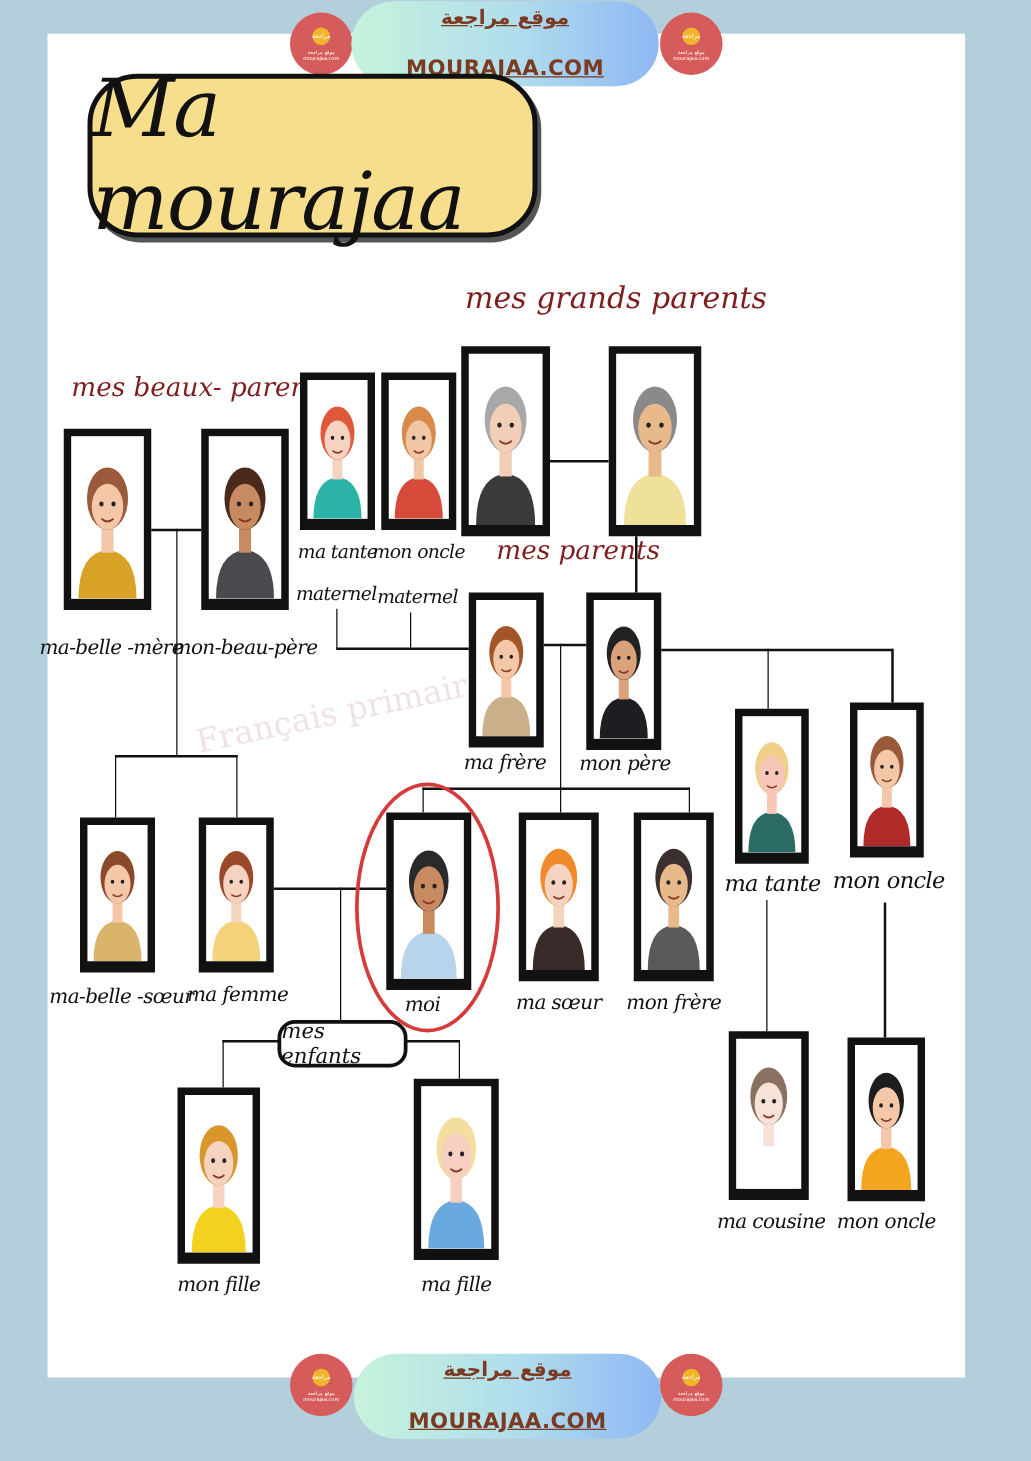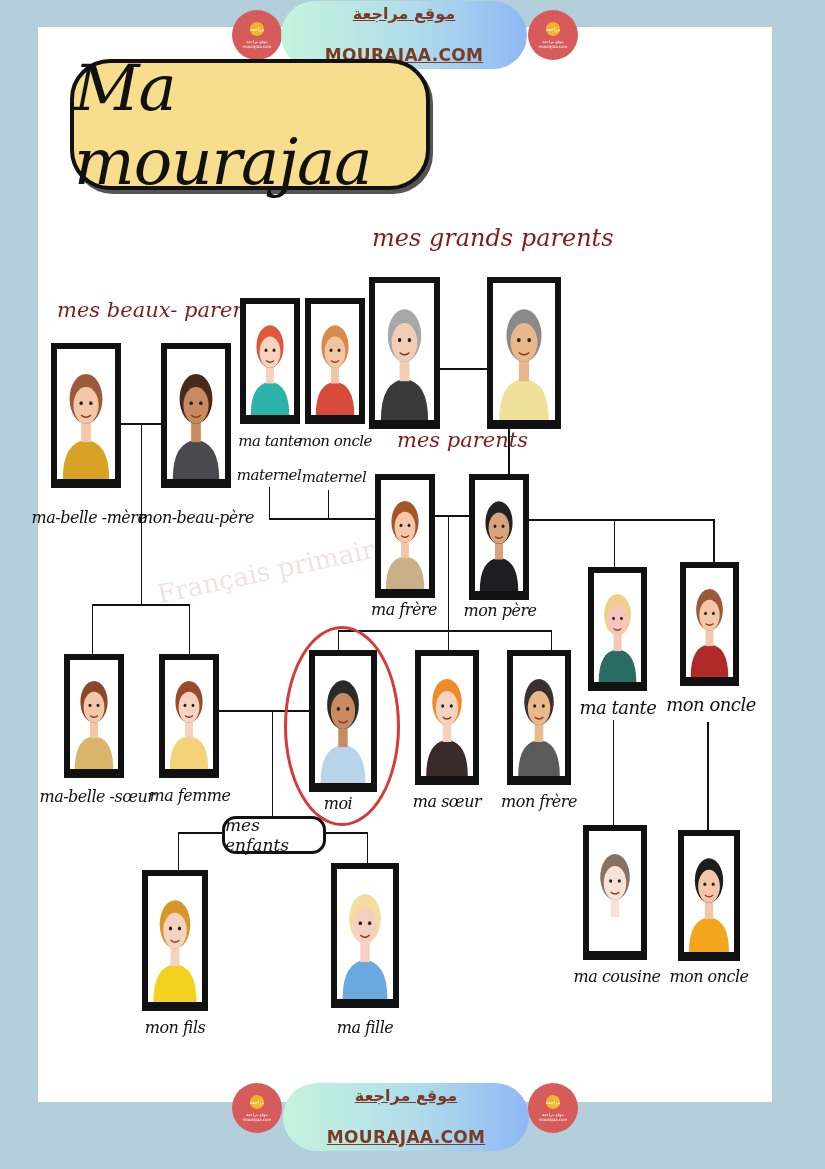--- a/index.html
+++ b/index.html
@@ -369,21 +369,21 @@
 <div class="lbl" style="left:500px;top:601px;font-style:italic;">mon père</div>
 <div class="lbl" style="left:618px;top:697px;font-size:18px;">ma tante</div>
 <div class="lbl" style="left:711px;top:694px;font-size:18px;">mon oncle</div>
 <div class="lbl" style="left:97px;top:787px;">ma-belle -sœur</div>
 <div class="lbl" style="left:190px;top:786px;">ma femme</div>
 <div class="lbl" style="left:338px;top:794px;">moi</div>
 <div class="lbl" style="left:447px;top:792px;">ma sœur</div>
 <div class="lbl" style="left:539px;top:792px;">mon frère</div>
 <div class="lbl" style="left:617px;top:967px;">ma cousine</div>
 <div class="lbl" style="left:709px;top:967px;">mon oncle</div>
-<div class="lbl" style="left:175px;top:1018px;">mon fils</div>
+<div class="lbl" style="left:175px;top:1018px;">mon fille</div>
 <div class="lbl" style="left:365px;top:1018px;">ma fille</div>
 
 <div class="badge" style="left:232px;top:1083px;">
   <div class="dot">مراجعة</div>
   <div class="small">موقع مراجعة mourajaa.com</div>
 </div>
 <div class="banner" style="left:283px;top:1083px;">
   <div class="ar">موقع مراجعة</div>
   <div class="en">MOURAJAA.COM</div>
 </div>

